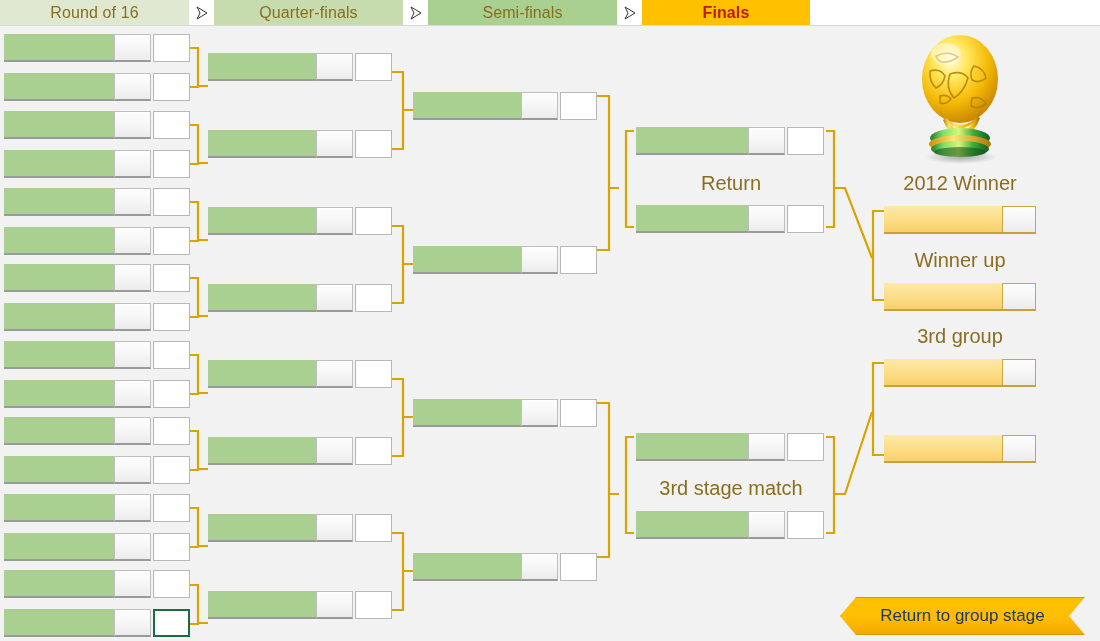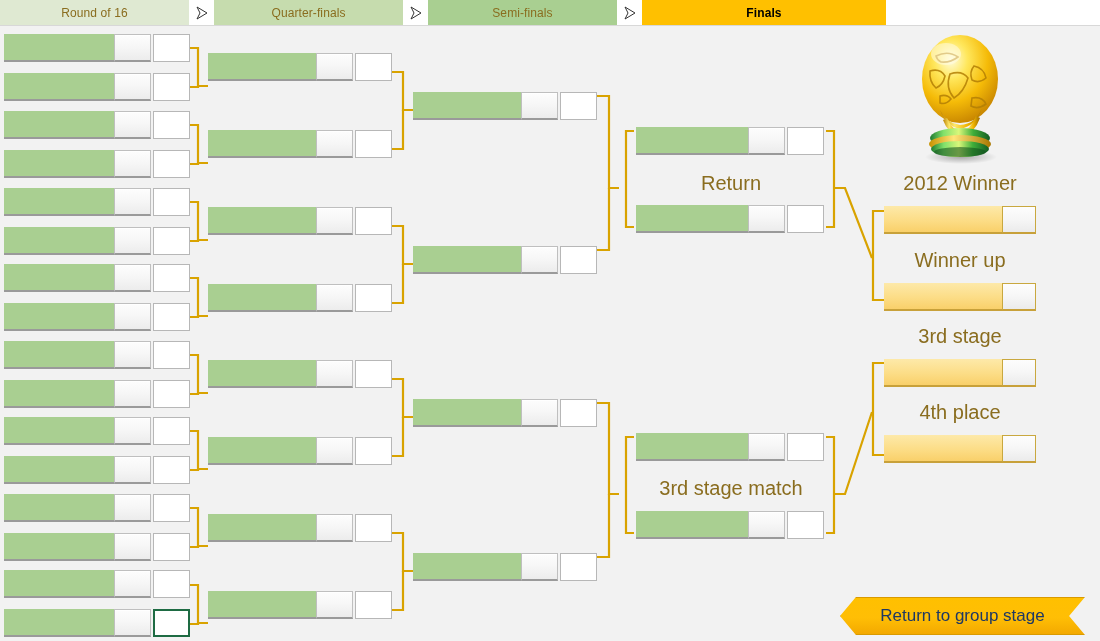--- a/index.html
+++ b/index.html
@@ -31,30 +31,30 @@
     background: #ffffff;
     border-bottom: 1px solid #d8d8d8;
     box-sizing: border-box;
     display: flex;
     align-items: stretch;
   }
   .tab {
     display: flex;
     align-items: center;
     justify-content: center;
-    font-size: 12px;
+    font-size: 16px;
     color: #8a6d1f;
     box-sizing: border-box;
     white-space: nowrap;
     letter-spacing: 0.1px;
   }
   .tab-r16      { width: 189px; background: #dfe9d2; }
   .tab-qf       { width: 189px; background: #c6dcae; }
   .tab-sf       { width: 189px; background: #a9cf91; }
-  .tab-finals   { width: 244px; background: #ffc000; color: #000000; font-weight: bold; }
+  .tab-finals   { width: 168px; background: #ffc000; color: #b91c1c; font-weight: bold; }
   .tab-end      { flex: 1 1 auto; background: #ffffff; }
 
   .tab-sep {
     width: 25px;
     background: #ffffff;
     display: flex;
     align-items: center;
     justify-content: center;
     position: relative;
   }
@@ -456,27 +456,26 @@
     <div class="gteam" style="width:118px;"></div>
     <div class="gscore" style="left:118px; width:34px;"></div>
   </div>
 
   <div class="blabel" style="left:884px; top:249px; width:152px;">Winner up</div>
   <div class="gslot" style="left:884px; top:283px; width:152px;">
     <div class="gteam" style="width:118px;"></div>
     <div class="gscore" style="left:118px; width:34px;"></div>
   </div>
 
-  <div class="blabel" style="left:884px; top:325px; width:152px;">3rd stage</div>
+  <div class="blabel" style="left:884px; top:325px; width:152px;">3rd group</div>
   <div class="gslot" style="left:884px; top:359px; width:152px;">
     <div class="gteam" style="width:118px;"></div>
     <div class="gscore" style="left:118px; width:34px;"></div>
   </div>
 
-  <div class="blabel" style="left:884px; top:401px; width:152px;">4th place</div>
   <div class="gslot" style="left:884px; top:435px; width:152px;">
     <div class="gteam" style="width:118px;"></div>
     <div class="gscore" style="left:118px; width:34px;"></div>
   </div>
 
   <svg id="trophy" viewBox="0 0 120 140">
     <defs>
       <radialGradient id="globeGrad" cx="38%" cy="28%" r="78%">
         <stop offset="0%" stop-color="#fffde0"></stop>
         <stop offset="28%" stop-color="#ffe75c"></stop>

